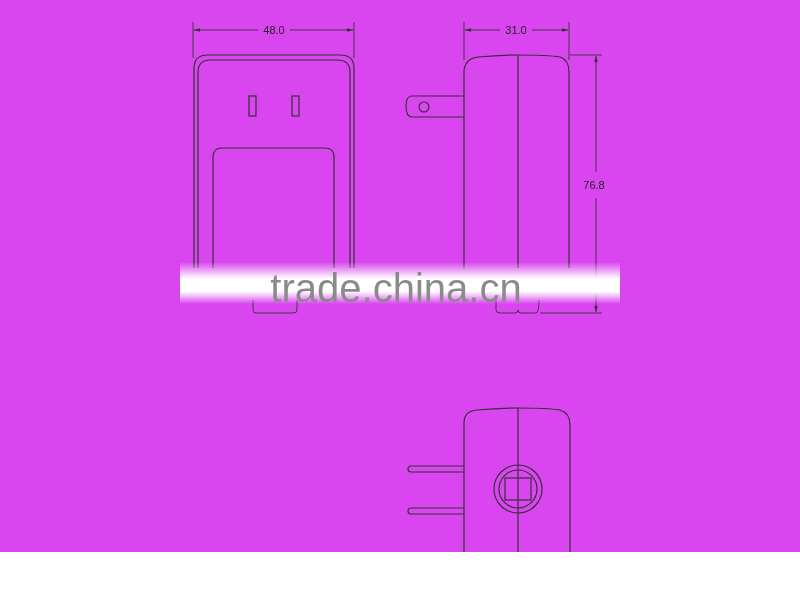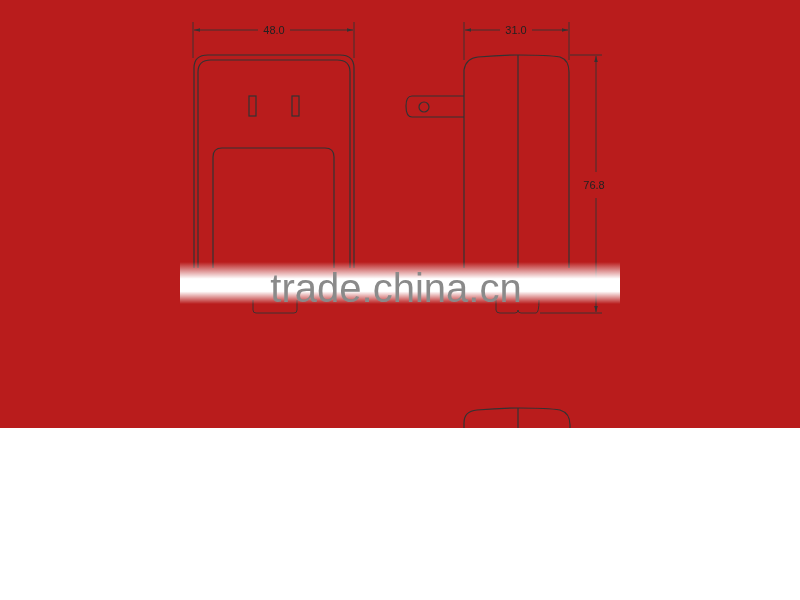--- a/index.html
+++ b/index.html
@@ -1,16 +1,16 @@
 <!DOCTYPE html>
 <html><head>
 <meta charset="utf-8">
 <style>
   html, body { margin:0; padding:0; background:#ffffff; }
-  #stage { position:relative; width:800px; height:428px; overflow:hidden; background:#b91c1c; }
+  #stage { position:relative; width:800px; height:552px; overflow:hidden; background:#d946ef; }
   svg { position:absolute; left:0; top:0; }
   .dim-label { font-family:"Liberation Sans", sans-serif; font-size:11px; fill:#222; }
   .watermark { font-family:"Liberation Sans", sans-serif; font-size:40px; fill:#8a8a8a; }
   .line { stroke:#333; stroke-width:1.2; fill:none; }
   .thin { stroke:#333; stroke-width:0.9; fill:none; }
 </style>
 </head>
 <body>
 
 <div id="stage">

